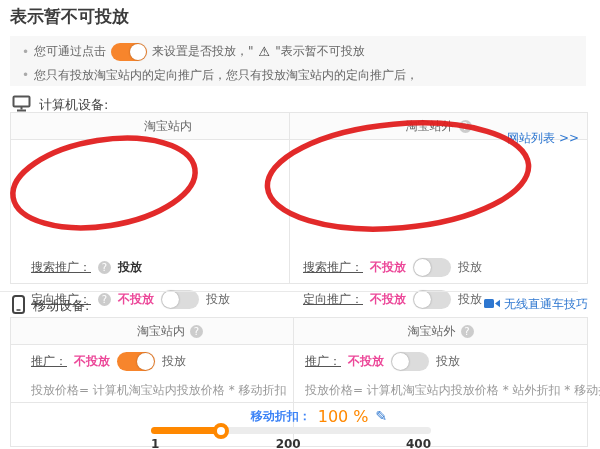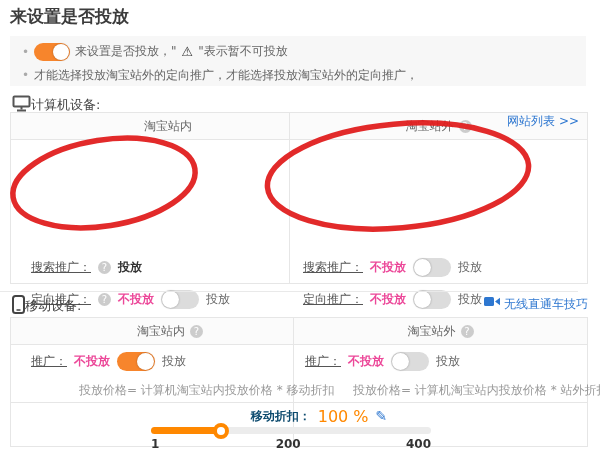--- a/index.html
+++ b/index.html
@@ -21,51 +21,51 @@
   
   .toggle{display:inline-block;position:relative;width:38px;height:19px;border-radius:10px;cursor:pointer;vertical-align:middle;background:#ddd;}
   .toggle .knob{position:absolute;top:1px;left:1px;width:17px;height:17px;border-radius:50%;background:#fff;box-shadow:0 0 2px rgba(0,0,0,.35);}
   .toggle.t-on{background:#f7852c;}
   .toggle.t-on .knob{left:auto;right:1px;}
   .toggle.t-off{background:#dcdcdc;}
   .toggle-sm{width:36px;height:18px;}
   .toggle-sm .knob{width:16px;height:16px;}
 
   
-  .sec{position:absolute;display:flex;align-items:center;color:#444;font-size:13px;}
+  .sec{position:absolute;display:flex;align-items:center;gap:8px;color:#444;font-size:13px;}
   .sec1{left:12px;top:95px;}
   .sec2{left:12px;top:295px;}
-  .video-link{position:absolute;right:12px;top:296px;display:flex;gap:4px;}
+  .video-link{position:absolute;right:12px;top:296px;display:flex;align-items:center;gap:4px;}
 
   
   .table{position:absolute;left:10px;width:578px;border:1px solid #e6e6e6;background:#fff;box-sizing:border-box;}
   .t1{top:112px;height:172px;}
   .t2{top:317px;height:130px;}
   .thead{position:absolute;top:0;left:0;right:0;height:26px;border-bottom:1px solid #e6e6e6;background:#fbfbfb;}
   .hcell{position:absolute;top:0;height:26px;display:flex;align-items:center;justify-content:center;gap:5px;color:#666;}
   .t1 .hcell-l,.t2 .hcell-l{left:18px;width:278px;}
   .t1 .hcell-r{left:279px;right:0;}
   .t2 .hcell-r{left:283px;right:0;}
   .t2 .hcell-l{width:282px;}
   .coldiv{position:absolute;top:0;bottom:0;width:1px;background:#e6e6e6;}
   .t1 .coldiv{left:278px;}
   .t2 .coldiv{left:282px;}
-  .weblist{position:absolute;right:8px;top:0;height:26px;display:flex;align-items:flex-start;}
+  .weblist{position:absolute;right:8px;top:12px;height:26px;display:flex;align-items:center;}
 
   .row{position:absolute;display:flex;align-items:center;gap:7px;white-space:nowrap;}
   .lbl{color:#555;text-decoration:underline;}
   .off-txt{color:#ec4899;font-weight:bold;}
   .on-txt{color:#666;}
   .val-on{color:#333;font-weight:bold;}
-  .formula{position:absolute;color:#999;white-space:nowrap;margin-left:48px;}
+  .formula{position:absolute;color:#999;white-space:nowrap;}
 
   .help{display:inline-flex;width:13px;height:13px;border-radius:50%;background:#ccc;color:#fff;
         font-size:10px;line-height:13px;align-items:center;justify-content:center;cursor:pointer;flex:0 0 auto;}
 
-  .disc-label{color:#0c4a6e;font-weight:bold;margin-left:40px;}
+  .disc-label{color:#3b82f6;font-weight:bold;margin-left:40px;}
   .disc-val{color:#ff8800;font-size:16px;}
   .edit{color:#2e77d0;font-size:14px;cursor:pointer;}
 
   
   .slider{position:absolute;height:15px;}
   .slider .track{position:absolute;left:0;right:0;top:4px;height:7px;border-radius:4px;background:#ececec;}
   .slider .fill{position:absolute;left:0;top:4px;height:7px;border-radius:4px;background:#ff8800;}
   .slider .handle{position:absolute;top:0;width:16px;height:16px;margin-left:-8px;border-radius:50%;
                   background:#fff;border:4px solid #ff8800;box-sizing:border-box;cursor:pointer;}
   .slabels{position:absolute;color:#333;font-weight:bold;height:14px;}
@@ -98,35 +98,36 @@
 
   .hr-sep{position:absolute;left:0;top:291px;width:578px;height:1px;background:#e9e9e9;}
 
   .annot{position:absolute;left:0;top:0;pointer-events:none;}
 </style>
 </head>
 <body>
 
 <div class="page">
 
-  <div class="title">来设置是否投放</div>
+  <div class="title">表示暂不可投放</div>
 
   <div class="notice">
     <div class="nline nline1">
       <span class="bullet">•</span>
+      <span>您可通过点击</span>
       <span class="toggle toggle-sm t-on">
           <span class="knob"></span>
         </span>
       <span>来设置是否投放，"</span>
         <span class="warn">⚠</span>
         <span>"表示暂不可投放</span>
     </div>
     <div class="nline nline2">
       <span class="bullet">•</span>
-      <span>才能选择投放淘宝站外的定向推广，才能选择投放淘宝站外的定向推广，</span>
+      <span>您只有投放淘宝站内的定向推广后，您只有投放淘宝站内的定向推广后，</span>
     </div>
   </div>
 
   <div class="sec sec1">
     <span>
       <svg width="19" height="17" viewBox="0 0 19 17">
           <rect x="1.5" y="1.5" width="16" height="10" rx="1" fill="none" stroke="#555" stroke-width="2"></rect>
           <line x1="9.5" y1="11.5" x2="9.5" y2="14.5" stroke="#555" stroke-width="2"></line>
           <line x1="5" y1="15.5" x2="14" y2="15.5" stroke="#555" stroke-width="2"></line>
         </svg>

